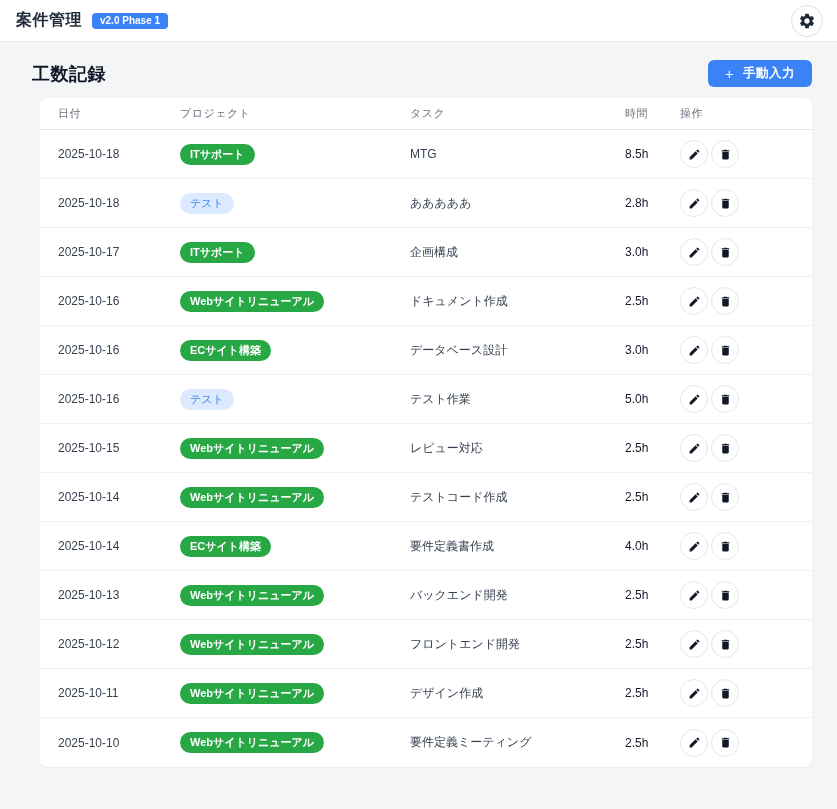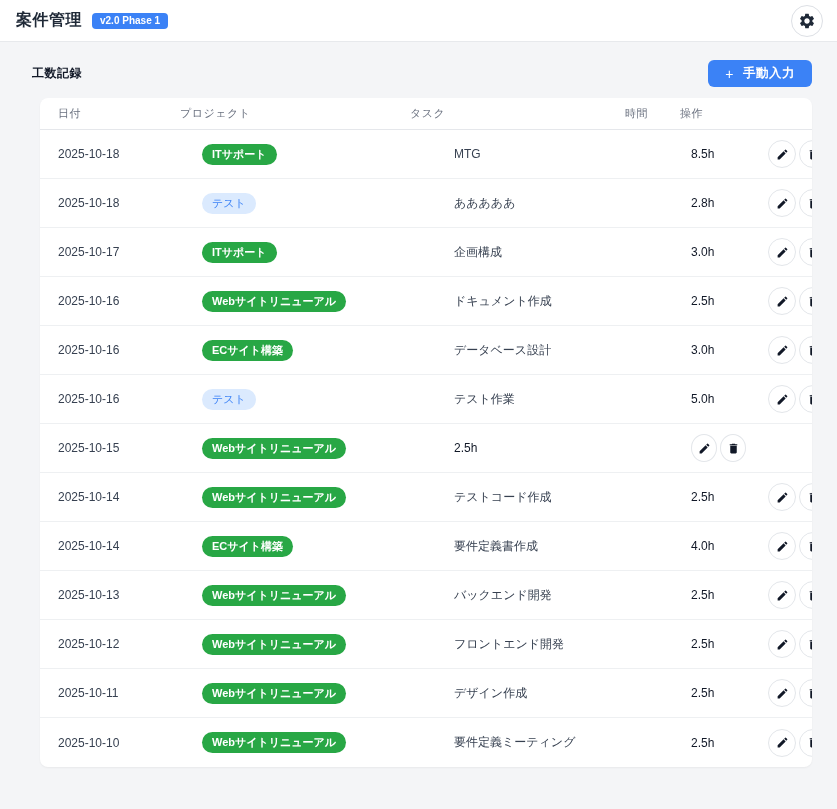--- a/index.html
+++ b/index.html
@@ -32,42 +32,42 @@
     border: 1px solid #dde0e5; background: #fff; cursor: pointer;
     display: flex; align-items: center; justify-content: center; padding: 0;
   }
   .gear-btn svg { width: 18px; height: 18px; fill: #1f2937; }
   
   main { padding: 18px 25px 0 32px; }
   .section-head {
     display: flex; align-items: center; justify-content: space-between;
     margin-bottom: 11px; height: 27px;
   }
-  .section-title { font-size: 12px; font-weight: bold; color: #111827; margin: 0; letter-spacing: .5px; }
+  .section-title { font-size: 18px; font-weight: bold; color: #111827; margin: 0; letter-spacing: .5px; }
   .add-btn {
     background: var(--accent); color: #fff; border: none; border-radius: 6px;
     padding: 0 17px; height: 27px; font-size: 12.5px; font-weight: bold;
     display: flex; align-items: center; gap: 9px; cursor: pointer;
     font-family: inherit; letter-spacing: .5px;
   }
   .add-btn .plus { font-size: 14px; font-weight: normal; }
   
   .card {
     background: #fff; border-radius: 8px; margin-left: 8px;
     box-shadow: 0 1px 2px rgba(0,0,0,.05); overflow: hidden;
   }
   .trow, .thead {
     display: grid;
     grid-template-columns: 122px 230px 215px 55px 1fr;
     align-items: center;
     padding: 0 16px 0 18px;
   }
   .thead { height: 32px; border-bottom: 1px solid #e5e7eb; }
   .thead .hcell { font-size: 11px; color: #6b7280; font-weight: normal; letter-spacing: .5px; }
-  .trow { height: 49px; border-bottom: 1px solid #eef0f2; gap: 22px; }
+  .trow { height: 49px; border-bottom: 1px solid #eef0f2; }
   .trow:last-child { border-bottom: none; }
   .c-date { font-size: 12px; color: #374151; }
   .c-task { font-size: 12px; color: #374151; }
   .c-hours { font-size: 12px; color: #111827; font-weight: normal; }
   .badge {
     display: inline-block; font-size: 11px; line-height: 1;
     padding: 5px 10px; border-radius: 11px; white-space: nowrap;
   }
   .badge-green { background: var(--badge-green); color: #fff; font-weight: bold; }
   .badge-blue { background: var(--badge-blue-bg); color: var(--badge-blue-text); font-weight: normal; }
@@ -260,20 +260,21 @@
         </span>
       </button>
     </div>
   </div>
 
   <div class="trow">
     <div class="c-date">2025-10-15</div>
     <div class="c-project">
       <span class="badge badge-green">Webサイトリニューアル</span>
     </div>
+    <div class="c-task">レビュー対応</div>
     <div class="c-hours">2.5h</div>
     <div class="c-actions">
       <button class="icon-btn">
         <span style="display:flex;">
           <svg viewBox="0 0 24 24">
                   <path d="M3 17.25V21h3.75L17.81 9.94l-3.75-3.75L3 17.25zM20.71 7.04a.996.996 0 0 0 0-1.41l-2.34-2.34a.996.996 0 0 0-1.41 0l-1.83 1.83 3.75 3.75 1.83-1.83z"></path>
                 </svg>
         </span>
       </button>
       <button class="icon-btn">

